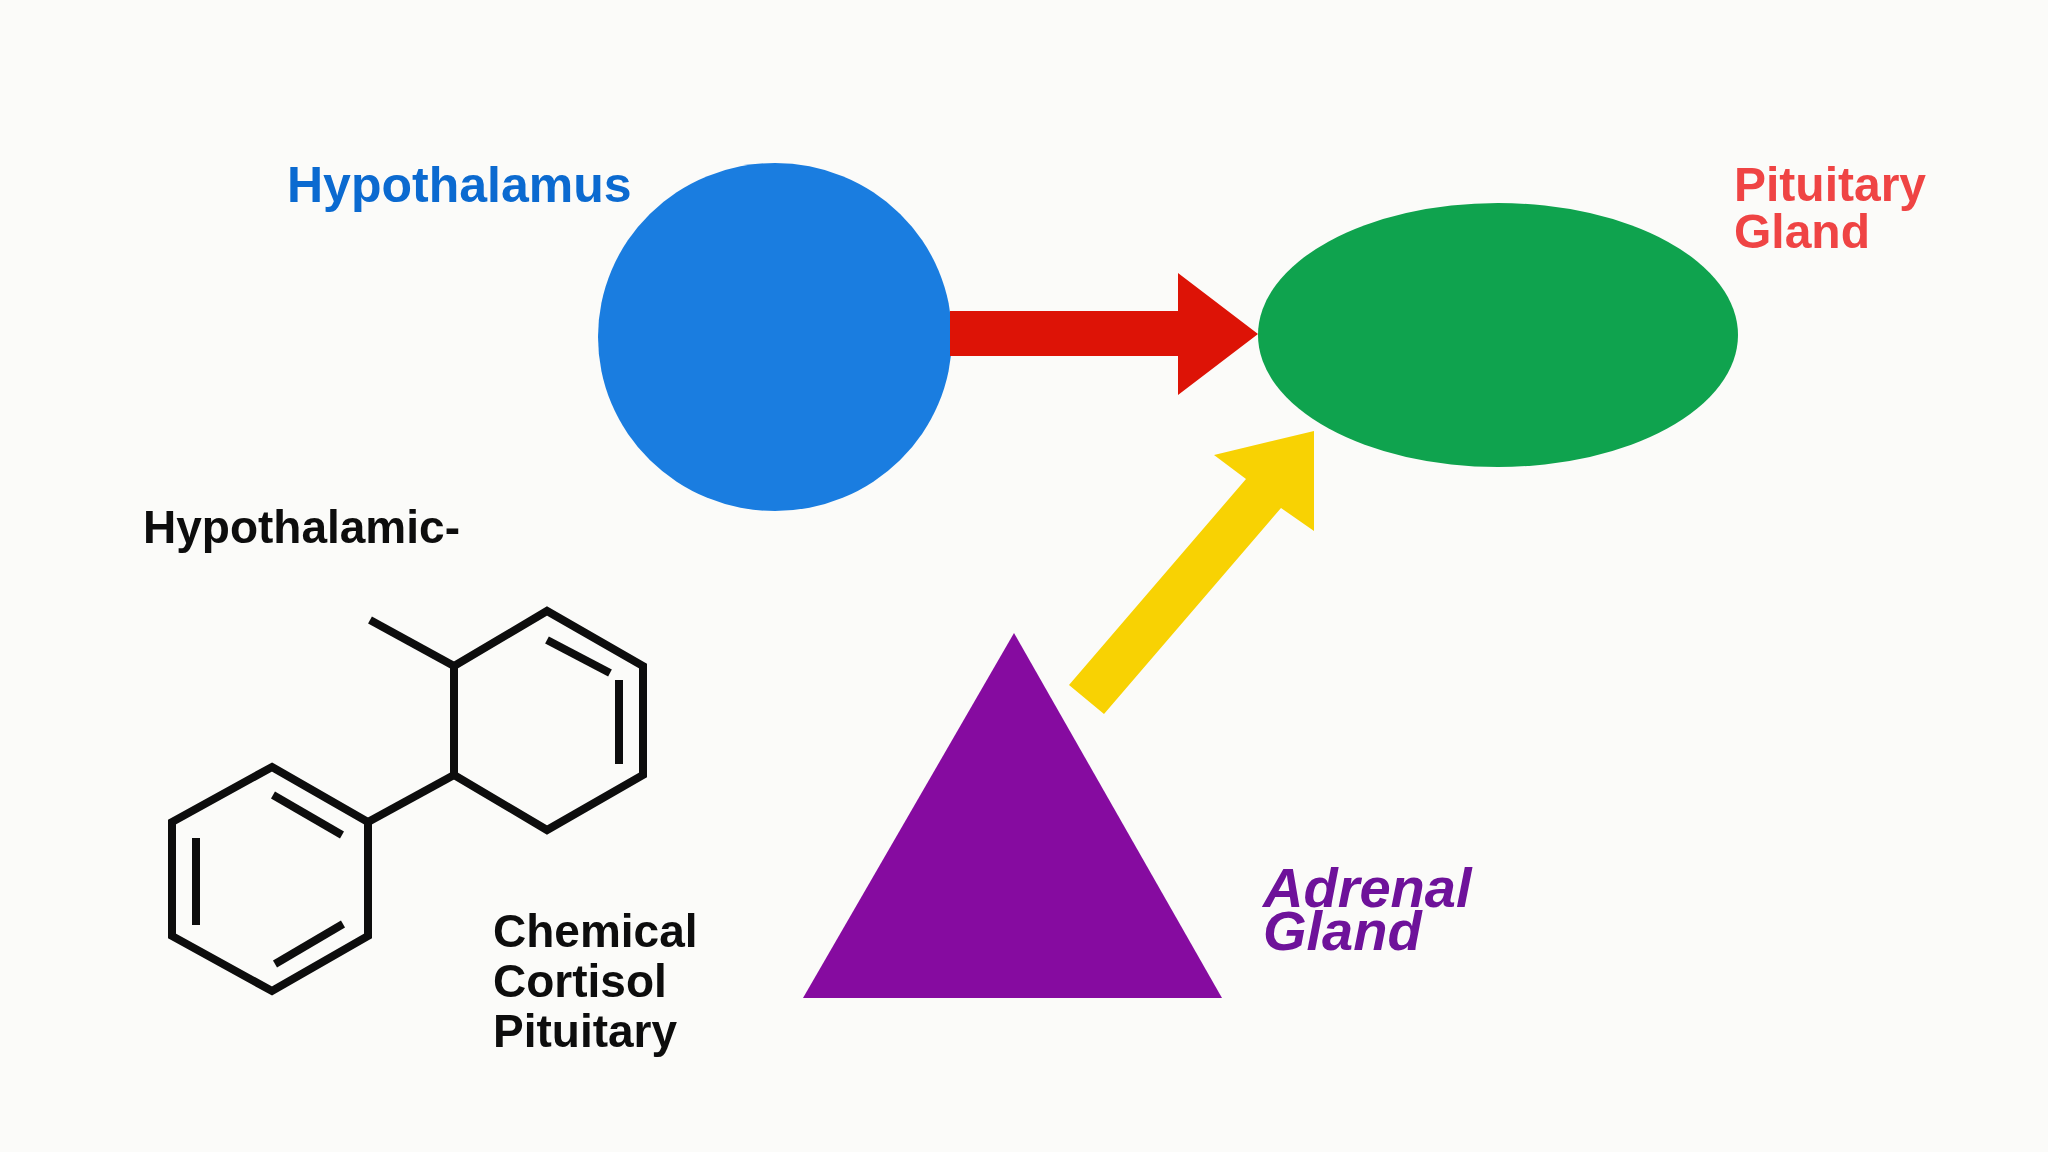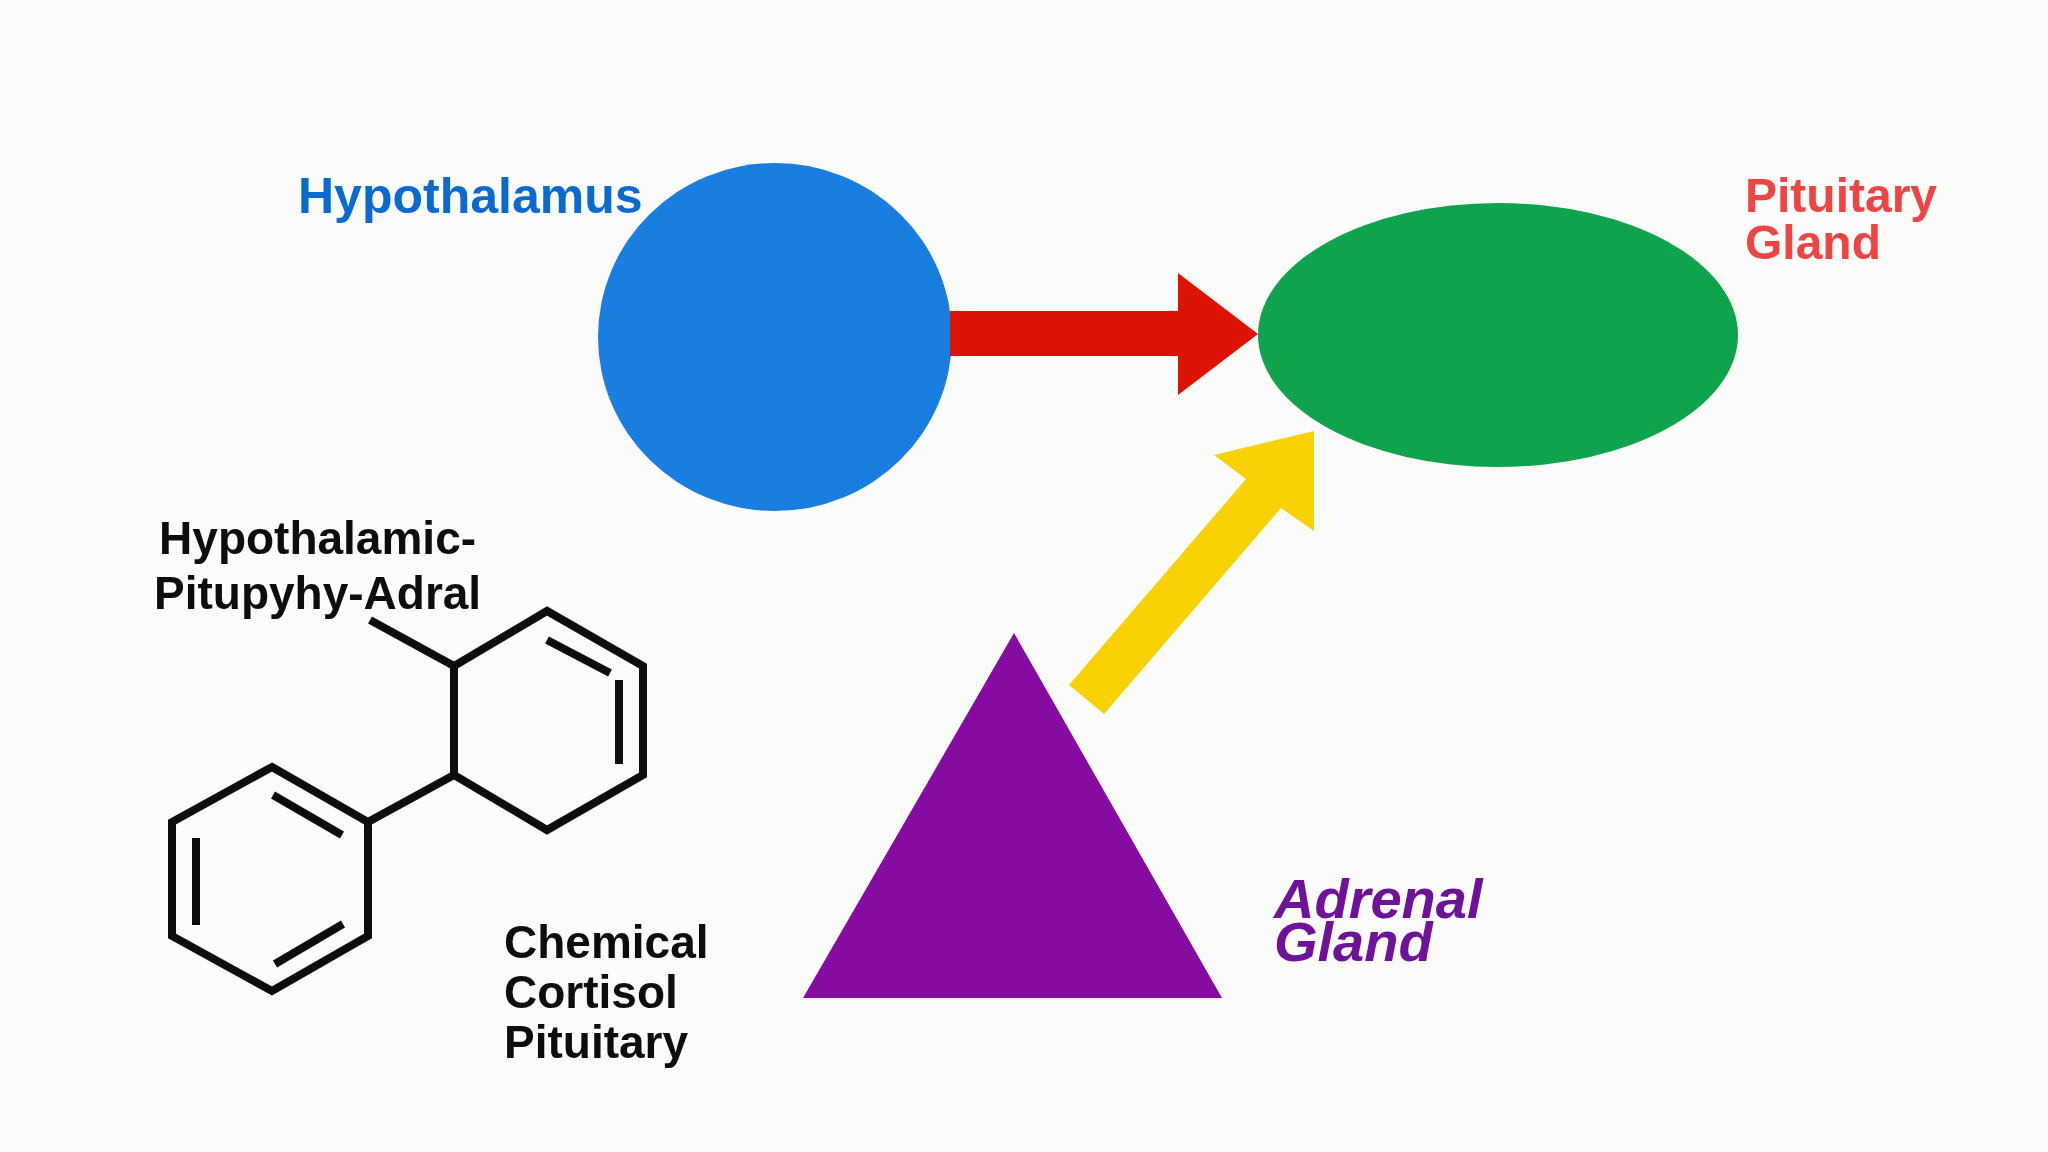--- a/index.html
+++ b/index.html
@@ -4,28 +4,28 @@
   <style>
     html, body { margin: 0; padding: 0; }
     body {
       width: 2048px; height: 1152px; overflow: hidden;
       background: #fbfbf9;
       font-family: "Liberation Sans", sans-serif;
       position: relative;
     }
     #canvas { position: absolute; left: 0; top: 0; width: 2048px; height: 1152px; }
     .label {
-      position: absolute; margin: 12px; font-weight: bold;
+      position: absolute; margin: 1px; font-weight: bold;
       font-family: "Liberation Sans", sans-serif;
       white-space: nowrap; letter-spacing: 0;
     }
     .label span { display: block; }
     #lbl-hypothalamus { left: 286px; top: 156px; font-size: 50px; line-height: 56px; }
     #lbl-pituitary { left: 1733px; top: 160px; font-size: 48px; line-height: 47px; }
-    #lbl-hpa { left: 142px; top: 499px; font-size: 46px; line-height: 55px; color: #111; text-align: center; }
+    #lbl-hpa { left: 142px; top: 499px; font-size: 46px; line-height: 55px; color: #111; }
     #lbl-cortisol { left: 492px; top: 905px; font-size: 46px; line-height: 50px; color: #111; }
     #lbl-adrenal { left: 1262px; top: 865px; font-size: 56px; line-height: 43px; font-style: italic; }
   </style>
 </head>
 <body style="background: rgb(251, 251, 249);">
 
 <svg id="canvas" viewBox="0 0 2048 1152" xmlns="http://www.w3.org/2000/svg">
 
   <ellipse id="shape-hypothalamus" cx="775" cy="337" rx="177" ry="174" fill="#1a7de0"></ellipse>
 
@@ -54,21 +54,20 @@
   <span>Hypothalamus</span>
 </div>
 
 <div class="label" id="lbl-pituitary" style="color: #ef4444;">
   <span>Pituitary</span>
   <span>Gland</span>
 </div>
 
 <div class="label" id="lbl-hpa" style="color: rgb(13, 13, 13);">
   <span>Hypothalamic-</span>
-  <span>Pitupyhy-Adral</span>
 </div>
 
 <div class="label" id="lbl-cortisol" style="color: rgb(13, 13, 13);">
   <span>Chemical</span>
   <span>Cortisol</span>
   <span>Pituitary</span>
 </div>
 
 <div class="label" id="lbl-adrenal" style="color: rgb(110, 18, 154);">
   <span>Adrenal</span>

